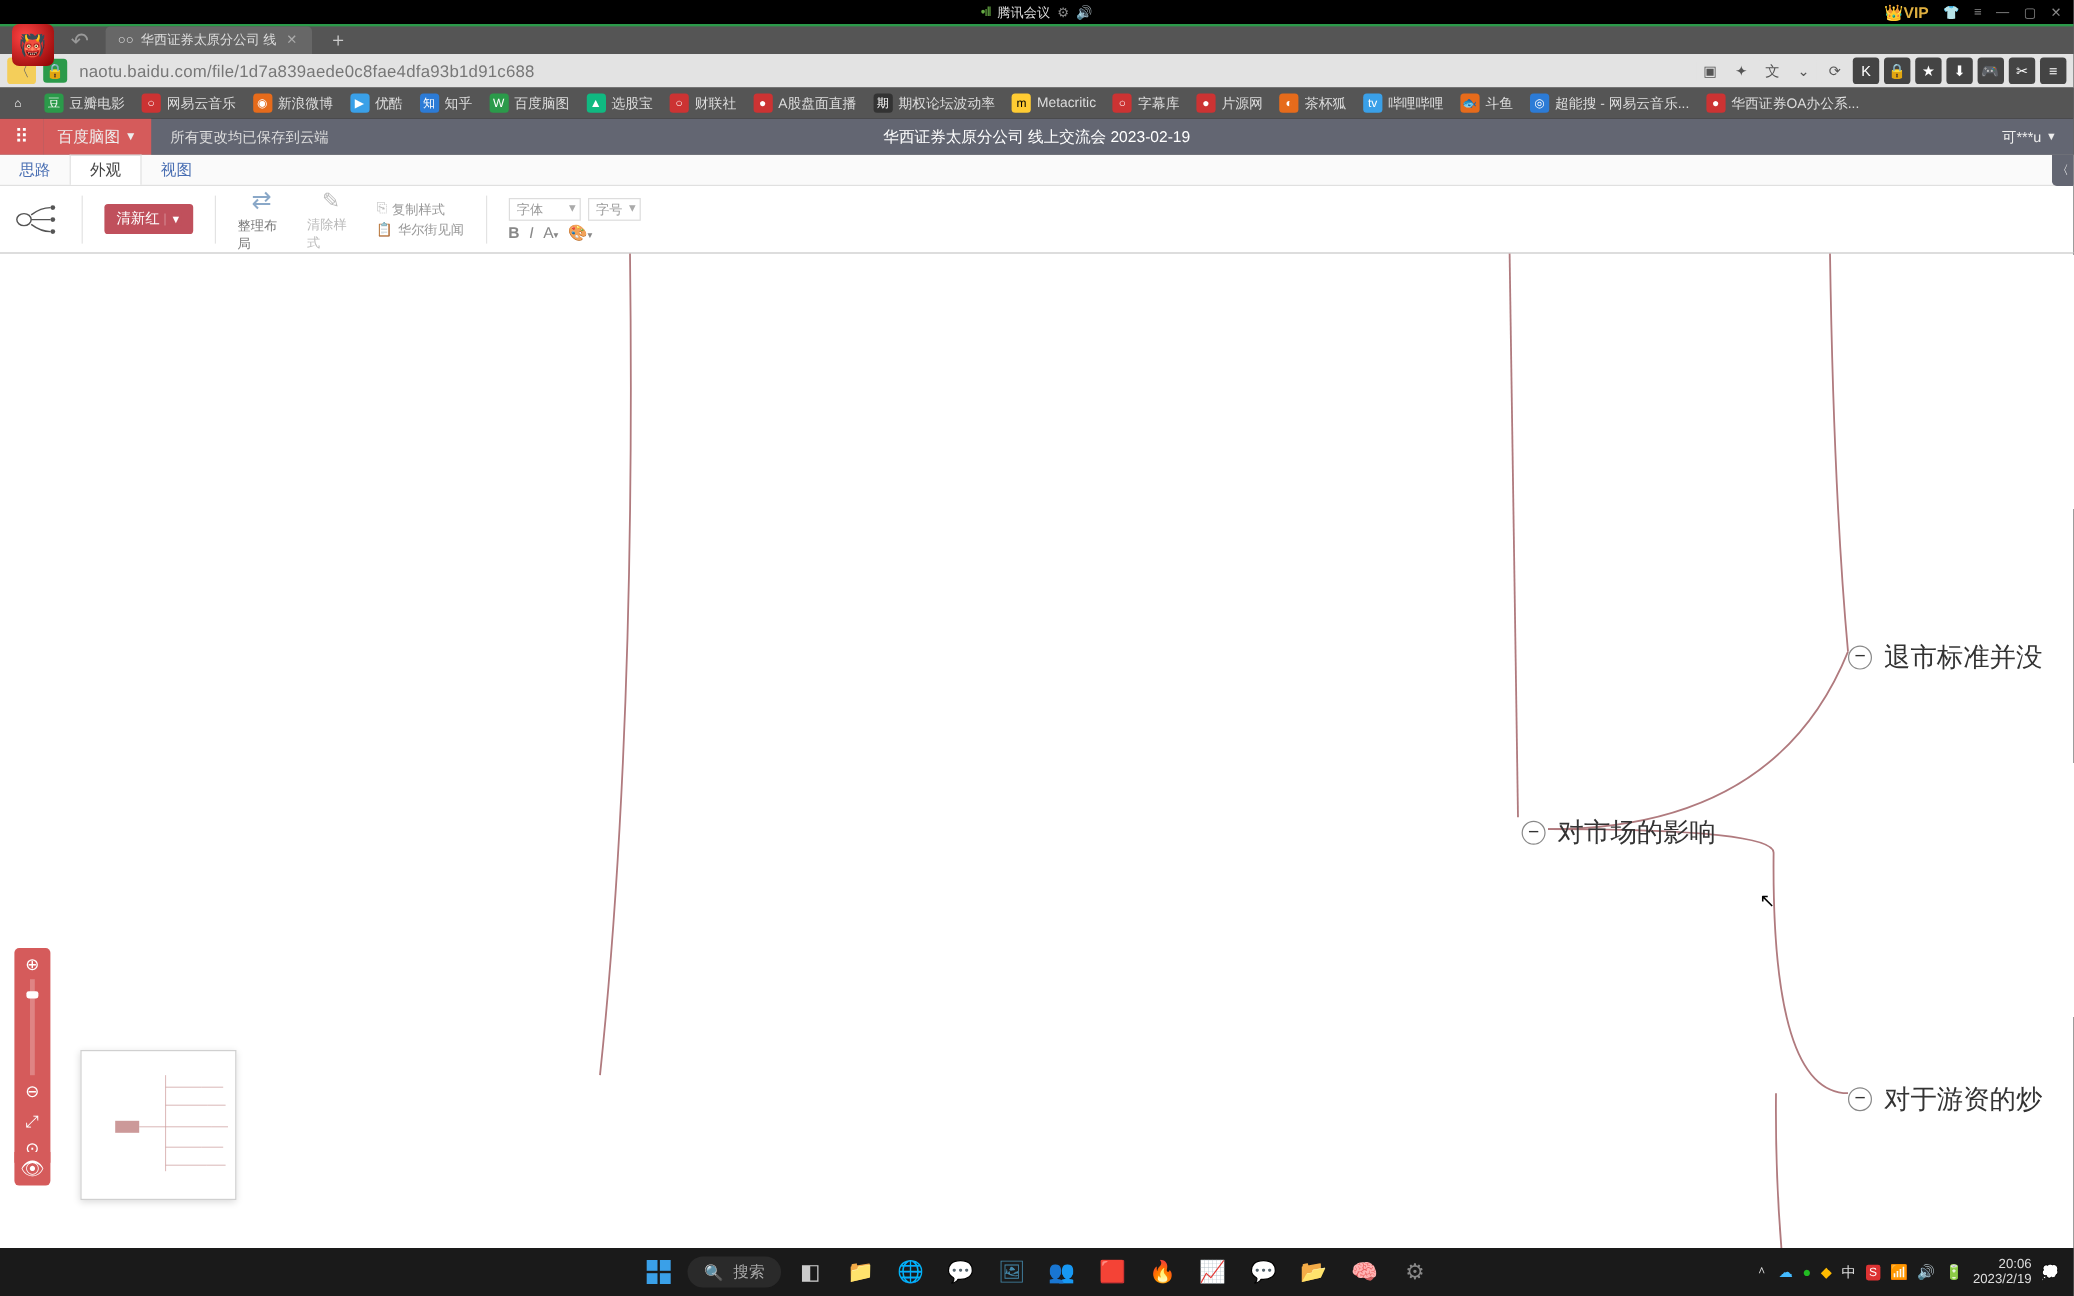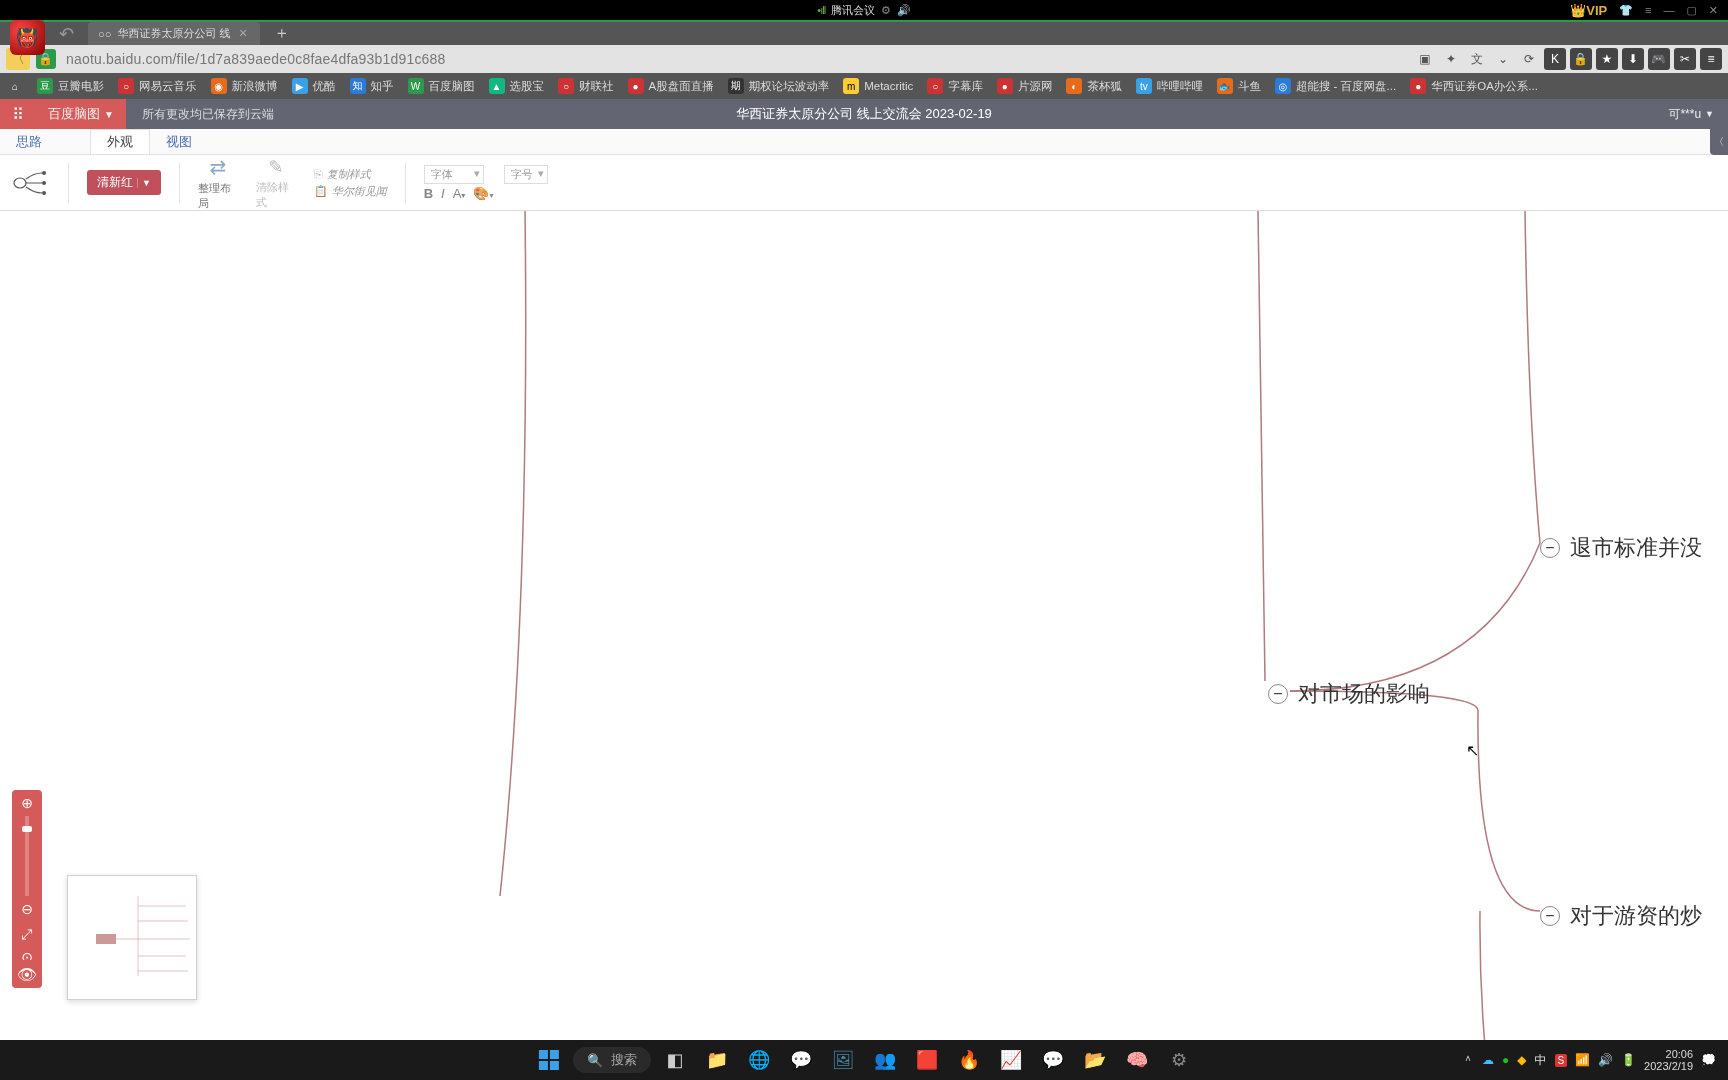--- a/index.html
+++ b/index.html
@@ -47,34 +47,34 @@
 .app-header .apps-btn { width: 36px; height: 100%; background: #d55b5b; color: #fff; display: flex; align-items: center; justify-content: center; font-size: 16px; }
 .app-header .brand { background: #d55b5b; height: 100%; display: flex; align-items: center; padding: 0 12px; font-size: 13px; gap: 4px; }
 .app-header .brand .caret { font-size: 10px; }
 .app-header .save-status { color: #ddd; padding: 0 16px; font-size: 12px; }
 .app-header .title { position: absolute; left: 50%; transform: translateX(-50%); color: #fff; font-size: 13px; }
 .app-header .user { margin-left: auto; padding: 0 14px; color: #eee; display: flex; align-items: center; gap: 4px; text-align: center; }
 
 
 .app-tabs { height: 26px; background: #fafafa; border-bottom: 1px solid #e0e0e0; display: flex; align-items: stretch; font-size: 13px; position: relative; }
 .app-tabs .tab { padding: 0 16px; display: flex; align-items: center; color: #4a6fb3; cursor: pointer; }
-.app-tabs .tab.active { background: #fff; border: 1px solid #e0e0e0; border-bottom: none; color: #444; margin-left: 32px; }
+.app-tabs .tab.active { background: #fff; border: 1px solid #e0e0e0; border-bottom: none; color: #444; }
 .collapse-handle { position: absolute; right: 0; top: 0; width: 18px; height: 26px; background: #636672; color: #fff; display: flex; align-items: center; justify-content: center; font-size: 10px; border-bottom-left-radius: 4px; cursor: pointer; }
 
 
 .toolbar { height: 56px; background: #fff; border-bottom: 1px solid #ddd; display: flex; align-items: center; padding: 0 10px; gap: 18px; }
 .toolbar .tb-group { display: flex; align-items: flex-end; gap: 10px; }
 .toolbar .tb-icon { width: 40px; display: flex; flex-direction: column; align-items: center; font-size: 11px; color: #777; gap: 2px; cursor: pointer; }
 .toolbar .tb-icon.big { width: auto; }
 .theme-btn { background: #c0505c; color: #fff; font-size: 12px; padding: 4px 10px; border-radius: 3px; display: flex; align-items: center; gap: 4px; cursor: pointer; }
 .theme-btn .dd { background: #c0505c; font-size: 9px; padding-left: 4px; border-left: 1px solid rgba(255,255,255,.3); }
 .sep { width: 1px; height: 40px; background: #e3e3e3; }
 .small-stack { display: flex; flex-direction: column; gap: 2px; font-size: 11px; color: #999; }
 .small-row { display: flex; align-items: center; gap: 4px; }
-.small-row .lbl { cursor: pointer; font-style: italic; }
+.small-row .lbl { cursor: pointer; }
 .font-select { border: 1px solid #ddd; font-size: 11px; padding: 1px 14px 1px 6px; color: #999; min-width: 60px; position: relative; }
 .font-select::after { content: '▾'; position: absolute; right: 3px; color: #aaa; }
 .fmt-row { display: flex; gap: 8px; color: #888; font-size: 13px; align-items: center; }
 .fmt-row span { cursor: pointer; }
 
 
 .canvas { position: absolute; top: 211px; left: 0; right: 0; bottom: 40px; background: #fff; overflow: hidden; }
 .canvas svg { position: absolute; inset: 0; width: 100%; height: 100%; }
 .root-node { position: absolute; left: 300px; top: 685px; width: 395px; height: 180px; background: #bc7d82; border-radius: 12px; color: #fff; font-size: 29px; line-height: 1.65; padding: 24px 30px; box-shadow: 0 2px 4px rgba(0,0,0,.15); }
 .child-node { position: absolute; font-size: 22px; color: #333; display: flex; align-items: center; gap: 10px; }
@@ -217,21 +217,21 @@
   <div class="bm">
       <span class="bm-icon bm-sky">tv</span>
       <span>哔哩哔哩</span>
     </div>
   <div class="bm">
       <span class="bm-icon bm-orange">🐟</span>
       <span>斗鱼</span>
     </div>
   <div class="bm">
       <span class="bm-icon bm-blue">◎</span>
-      <span>超能搜 - 百度网盘...</span>
+      <span>超能搜 - 网易云音乐...</span>
     </div>
   <div class="bm">
       <span class="bm-icon bm-red">●</span>
       <span>华西证券OA办公系...</span>
     </div>
 </div>
 
 <div class="app-header">
   <div class="apps-btn">⠿</div>
   <div class="brand">
@@ -290,21 +290,21 @@
         <span style="color:#bbb;">⎘</span>
         <span class="lbl">复制样式</span>
       </div>
     <div class="small-row">
         <span style="color:#bbb;">📋</span>
         <span class="lbl">华尔街见闻</span>
       </div>
   </div>
   <div class="sep"></div>
   <div class="small-stack">
-    <div style="display:flex; gap:20px;">
+    <div style="display:flex; gap:6px;">
       <div class="font-select">字体</div>
       <div class="font-select" style="min-width:35px;">字号</div>
     </div>
     <div class="fmt-row">
       <span style="font-weight:bold;">B</span>
       <span style="font-style:italic;">I</span>
       <span>A<span style="font-size:8px;">▾</span></span>
       <span>🎨<span style="font-size:8px;">▾</span></span>
     </div>
   </div>

